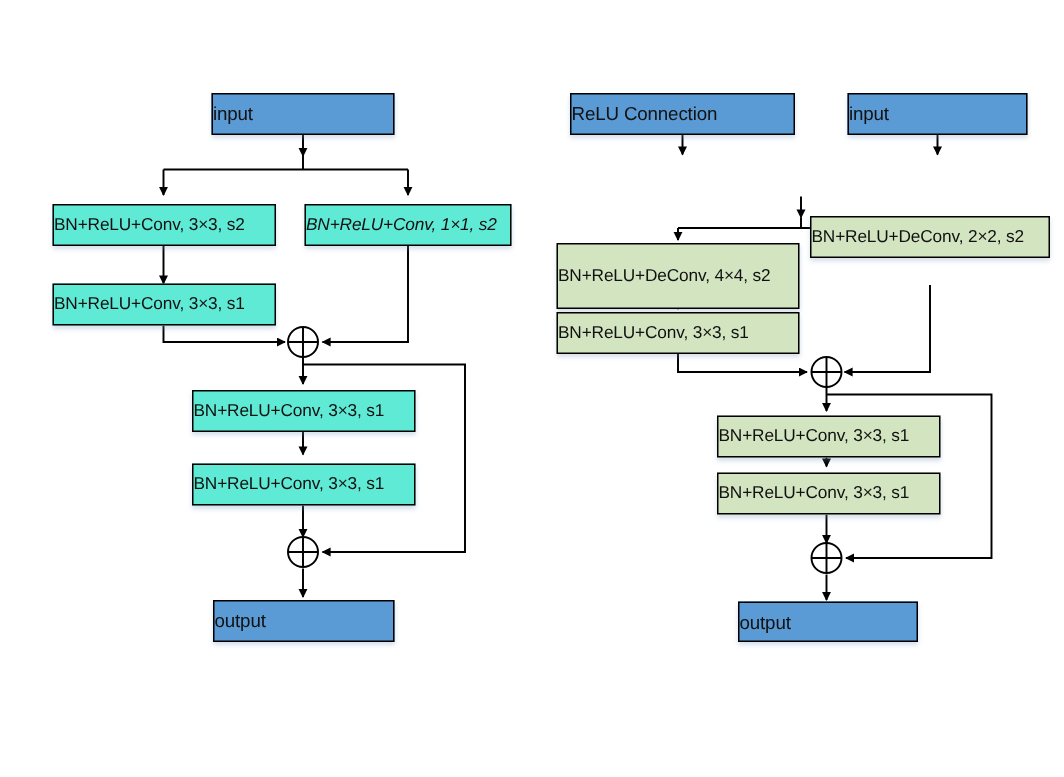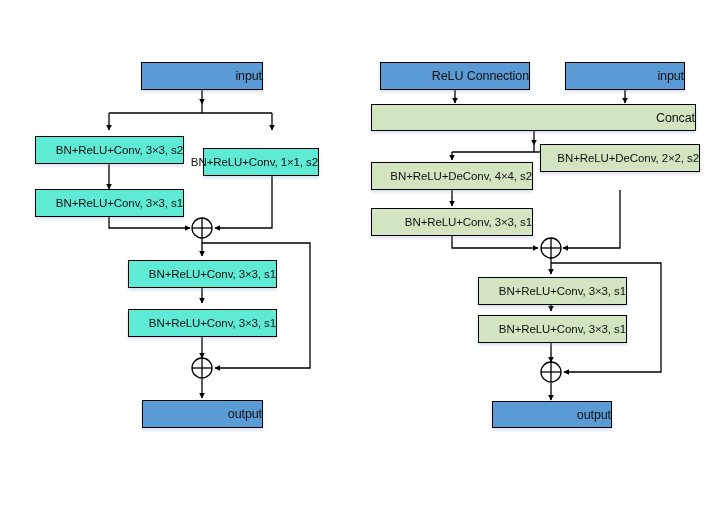--- a/index.html
+++ b/index.html
@@ -26,21 +26,21 @@
     width: 709px;
     height: 518px;
     pointer-events: none;
   }
   .node {
     position: absolute;
     box-sizing: border-box;
     border: 1.3px solid #000000;
     display: flex;
     align-items: center;
-    justify-content: flex-end;
+    justify-content: flex-start;
     font-size: 11.5px;
     color: #111111;
     letter-spacing: -0.1px;
     white-space: nowrap;
     box-shadow: 0 2px 3px rgba(120,150,190,0.30);
   }
   .node.blue   { background: #5B9BD5; }
   .node.orange { background: #5eead4; }
   .node.green  { background: #D3E4C0; }
   .node.io     { font-size: 12.5px; }
@@ -146,21 +146,21 @@
   </svg>
 
   <div class="node blue io" style="left:141px; top:62px; width:122px; height:28px;">
     <span>input</span>
   </div>
 
   <div class="node orange" style="left:35px; top:136px; width:149px; height:28px;">
     <span>BN+ReLU+Conv, 3×3, s2</span>
   </div>
 
-  <div class="node orange" style="left:203px; top:148px; width:116px; height:28px;">
+  <div class="node orange" style="left:203px; top:136px; width:138px; height:28px;font-style:italic;">
     <span>BN+ReLU+Conv, 1×1, s2</span>
   </div>
 
   <div class="node orange" style="left:35px; top:189px; width:149px; height:28px;">
     <span>BN+ReLU+Conv, 3×3, s1</span>
   </div>
 
   <div class="node orange" style="left:128px; top:260px; width:149px; height:28px;">
     <span>BN+ReLU+Conv, 3×3, s1</span>
   </div>
@@ -174,25 +174,22 @@
   </div>
 
   <div class="node blue io" style="left:380px; top:62px; width:150px; height:28px;">
     <span>ReLU Connection</span>
   </div>
 
   <div class="node blue io" style="left:565px; top:62px; width:120px; height:28px;">
     <span>input</span>
   </div>
 
-  <div class="node green io" style="left:371px; top:104px; width:325px; height:27px;">
-    <span>Concat</span>
-  </div>
-
-  <div class="node green" style="left:371px; top:162px; width:162px; height:28px;">
+
+  <div class="node green" style="left:371px; top:162px; width:162px; height:44px;">
     <span>BN+ReLU+DeConv, 4×4, s2</span>
   </div>
 
   <div class="node green" style="left:540px; top:144px; width:160px; height:28px;">
     <span>BN+ReLU+DeConv, 2×2, s2</span>
   </div>
 
   <div class="node green" style="left:371px; top:208px; width:162px; height:28px;">
     <span>BN+ReLU+Conv, 3×3, s1</span>
   </div>

